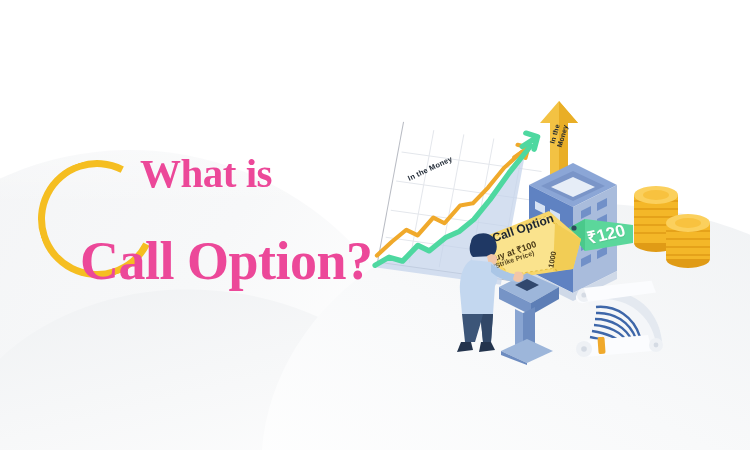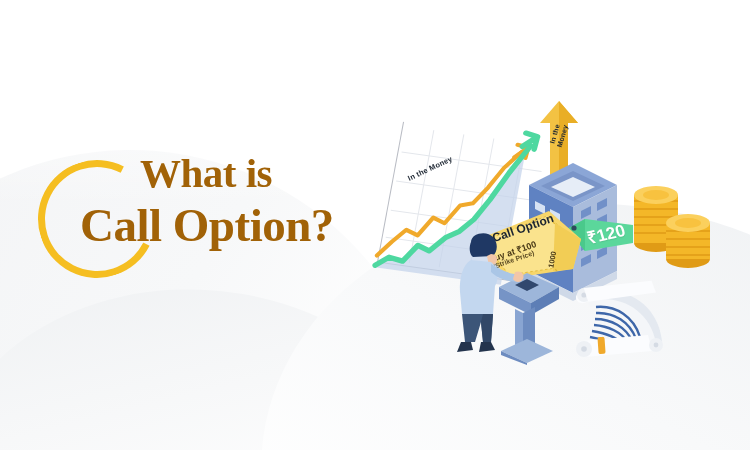--- a/index.html
+++ b/index.html
@@ -83,38 +83,39 @@
     border: 7px solid #f5be21;
     border-right-color: transparent;
     transform: rotate(-18deg);
     box-sizing: border-box;
   }
   .headline {
     position: absolute;
     left: 0;
     top: 0;
     width: 360px;
-    color: #a16207;
+    color: #ec4899;
     font-family: "Liberation Serif", serif;
     font-weight: bold;
     letter-spacing: -0.5px;
   }
   .headline .line1 {
     display: block;
     font-size: 41px;
     line-height: 46px;
     padding-left: 102px;
     white-space: nowrap;
   }
   .headline .line2 {
     display: block;
-    font-size: 47px;
+    font-size: 54px;
     line-height: 58px;
     padding-left: 42px;
     white-space: nowrap;
+    margin-top: 36px;
   }
 
   
   .illus {
     position: absolute;
     left: 385px;
     top: 85px;
     width: 365px;
     height: 320px;
   }

